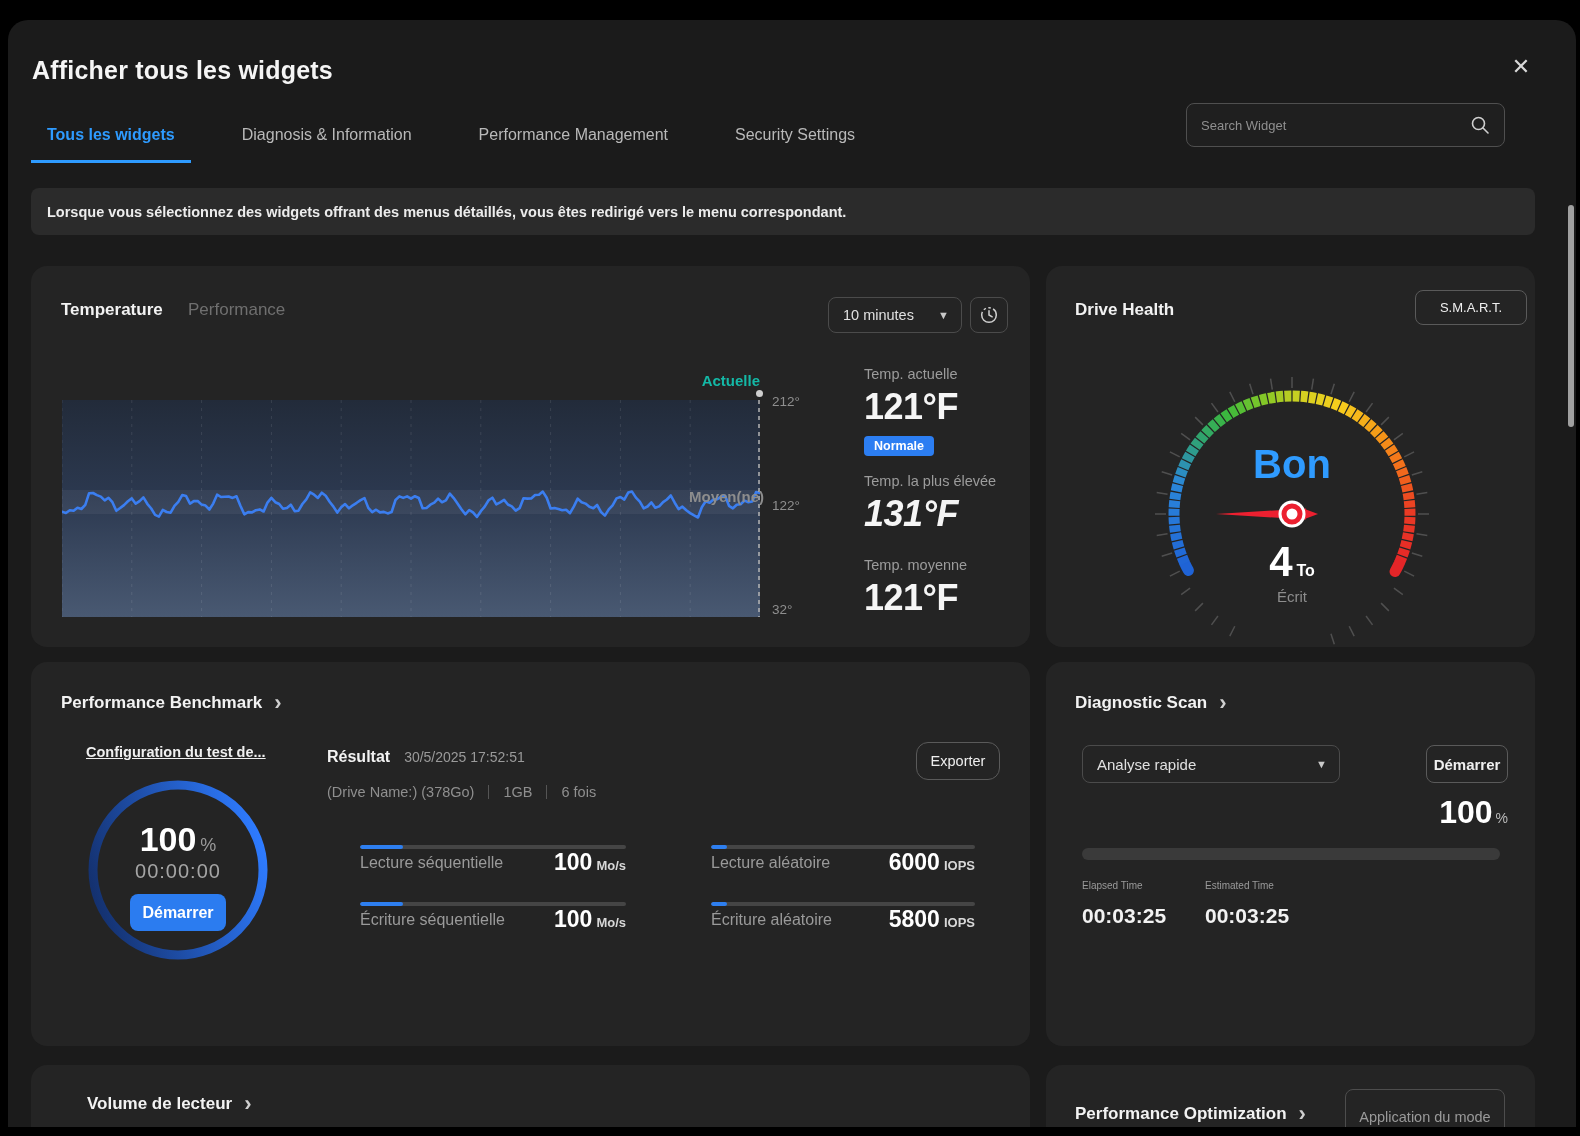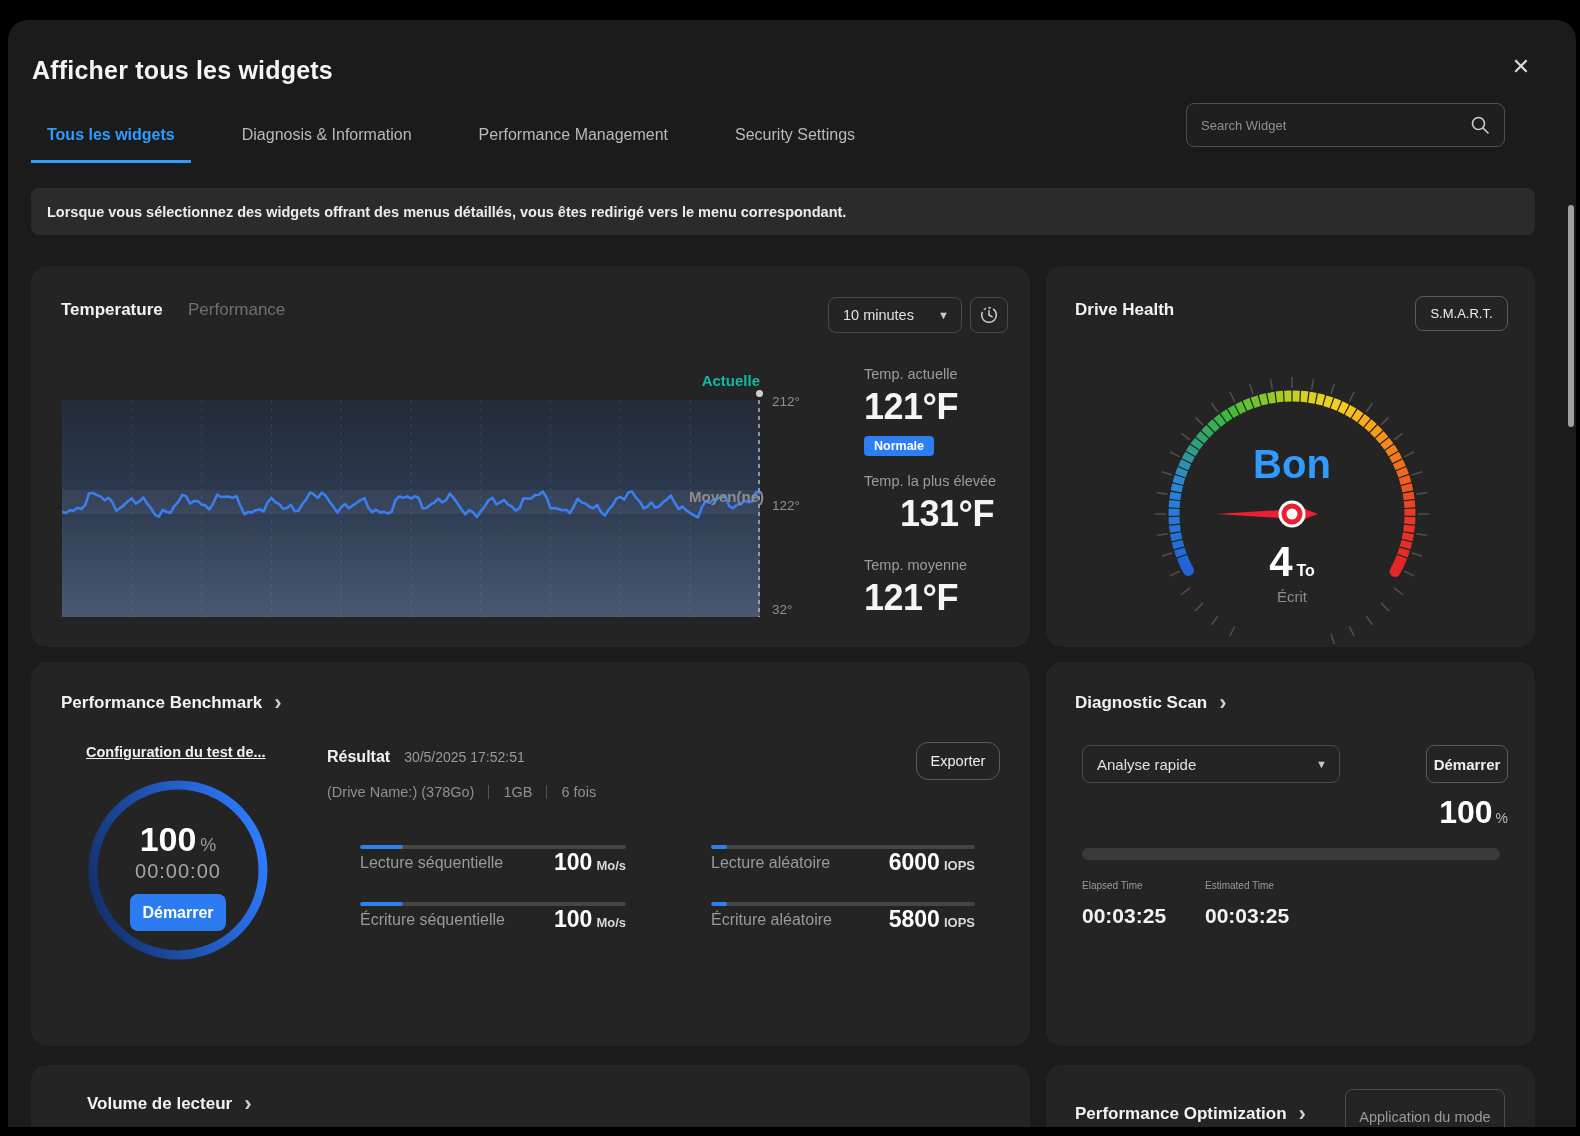--- a/index.html
+++ b/index.html
@@ -166,28 +166,28 @@
     <div class="abs axis-lab" style="left:741px; top:128px;">212°</div>
     <div class="abs axis-lab" style="left:741px; top:232px;">122°</div>
     <div class="abs axis-lab" style="left:741px; top:336px;">32°</div>
 
     <div class="abs stat-label" style="left:833px; top:100px;">Temp. actuelle</div>
     <div class="abs stat-value" style="left:833px; top:120px;">121°F</div>
     <div class="abs" style="left:833px; top:170px;">
       <span class="badge">Normale</span>
     </div>
     <div class="abs stat-label" style="left:833px; top:207px;">Temp. la plus élevée</div>
-    <div class="abs stat-value" style="left:869px; top:227px;">131°F</div>
+    <div class="abs stat-value" style="left:833px; top:227px;font-style:italic;">131°F</div>
     <div class="abs stat-label" style="left:833px; top:291px;">Temp. moyenne</div>
     <div class="abs stat-value" style="left:833px; top:311px;">121°F</div>
   </div>
 
   <div class="card" style="left:1038px; top:246px; width:489px; height:381px;">
     <div class="abs card-title" style="left:29px; top:34px;">Drive Health</div>
-    <button class="abs outline-btn" style="left:369px; top:30px; width:93px; height:35px; font-size:13px;">S.M.A.R.T.</button>
+    <button class="abs outline-btn" style="left:369px; top:24px; width:112px; height:35px; font-size:13px;">S.M.A.R.T.</button>
 
     <svg class="abs" id="gauge" style="left:96px; top:106px;" width="300" height="275" viewBox="0 0 300 275">
         <line x1="188.9361412912434" y1="261.83312105318936" x2="192.3353282293678" y2="272.294742732436" stroke="#4f4f4f" stroke-width="1.5"></line>
         <line x1="207.2028029671829" y1="254.26682204773434" x2="212.1966984643179" y2="264.0678938138064" stroke="#4f4f4f" stroke-width="1.5"></line>
         <line x1="224.0609417888516" y1="243.93614129124336" x2="230.5265795640688" y2="252.8353282293678" stroke="#4f4f4f" stroke-width="1.5"></line>
         <line x1="239.095454429505" y1="231.09545442950497" x2="246.873629022557" y2="238.873629022557" stroke="#4f4f4f" stroke-width="1.5"></line>
         <line x1="251.93614129124336" y1="216.0609417888516" x2="260.8353282293678" y2="222.5265795640688" stroke="#4f4f4f" stroke-width="1.5"></line>
         <line x1="262.26682204773437" y1="199.2028029671829" x2="272.0678938138064" y2="204.1966984643179" stroke="#4f4f4f" stroke-width="1.5"></line>
         <line x1="269.83312105318936" y1="180.93614129124336" x2="280.294742732436" y2="184.3353282293678" stroke="#4f4f4f" stroke-width="1.5"></line>
         <line x1="274.4487309149874" y1="161.7107425950691" x2="285.31330266153384" y2="163.43152171051162" stroke="#4f4f4f" stroke-width="1.5"></line>

